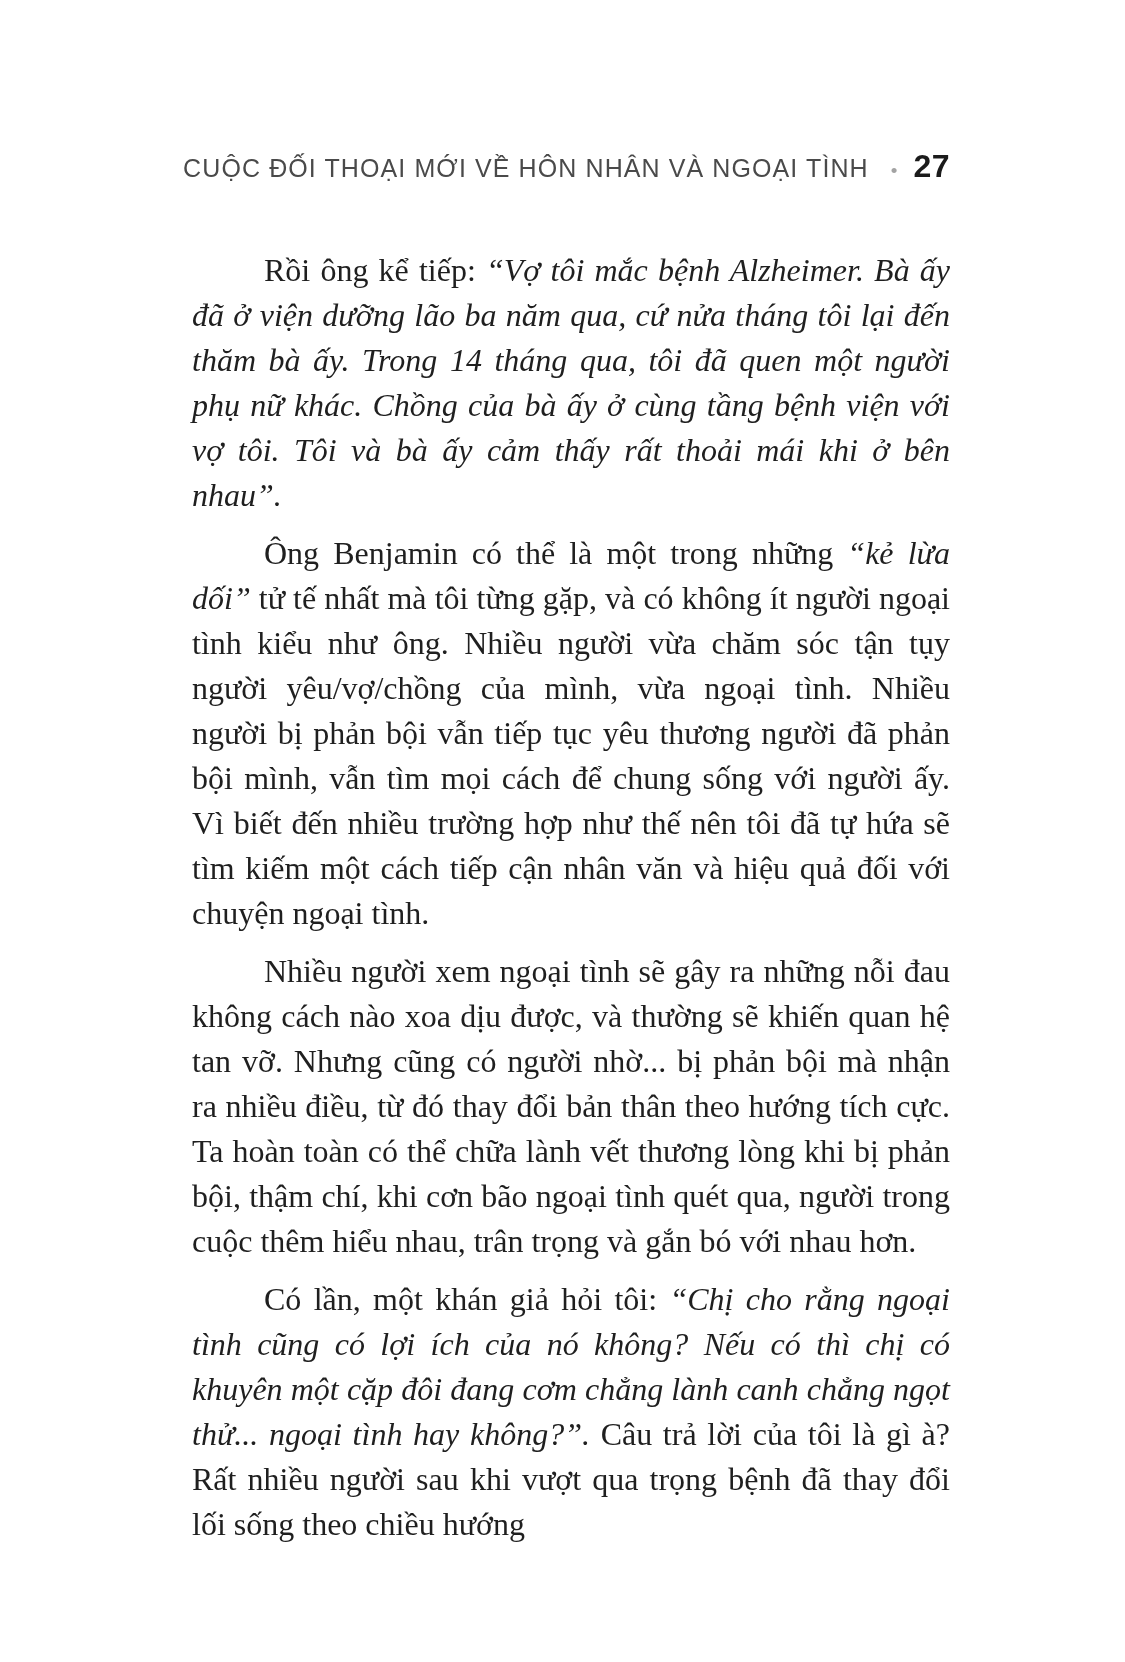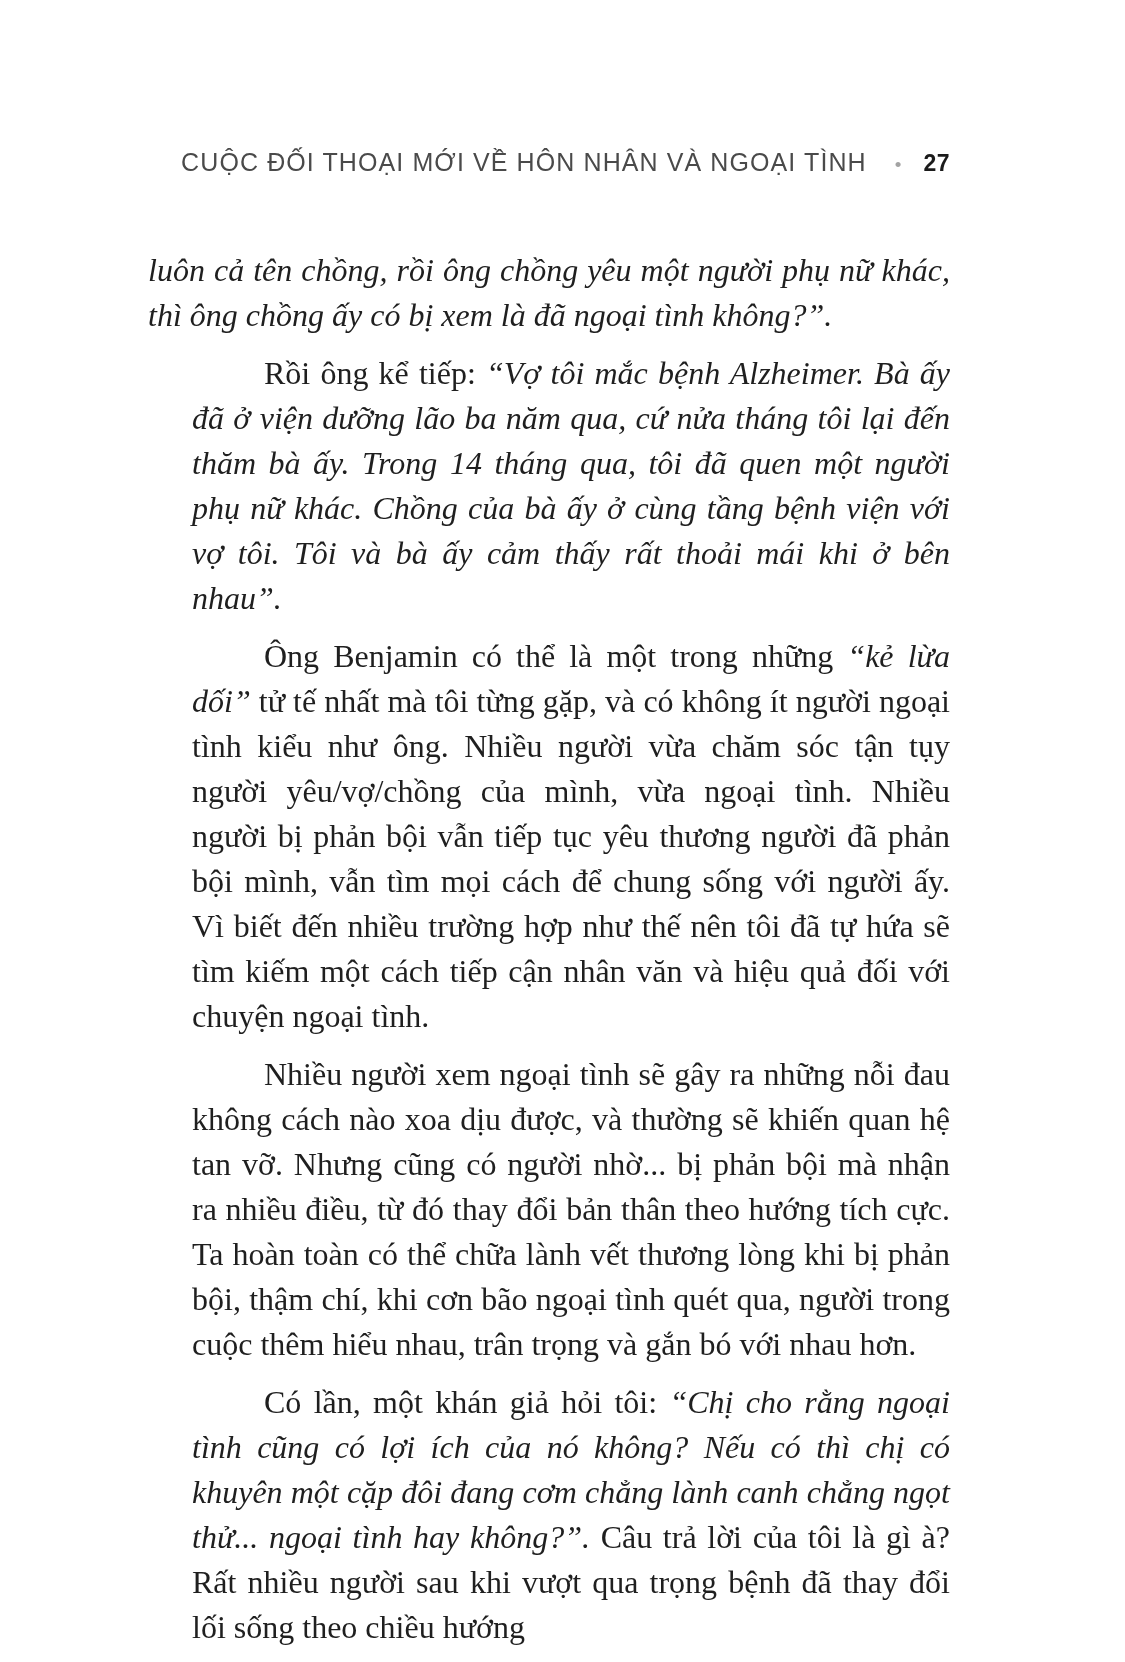--- a/index.html
+++ b/index.html
@@ -18,35 +18,34 @@
   .running-head {
     position: absolute;
     top: 148px;
     left: 148px;
     width: 802px;
     display: flex;
     justify-content: flex-end;
     align-items: baseline;
     font-family: "Liberation Sans", sans-serif;
     white-space: nowrap;
-    gap: 6px;
   }
   .running-title {
     font-size: 25px;
     font-weight: 400;
     letter-spacing: 1.1px;
     color: #4a4a4a;
   }
   .running-bullet {
     font-size: 19px;
     color: #a3a3a3;
     margin: 0 16px 0 22px;
   }
   .running-pagenum {
-    font-size: 23px;
+    font-size: 32px;
     font-weight: 700;
     color: #1b1b1b;
     letter-spacing: 0.5px;
   }
   .page-body {
     position: absolute;
     top: 248px;
     left: 148px;
     width: 802px;
     color: #1f1f1f;
@@ -76,20 +75,19 @@
 
 <div class="page">
 
   <header class="running-head">
     <span class="running-title">CUỘC ĐỐI THOẠI MỚI VỀ HÔN NHÂN VÀ NGOẠI TÌNH</span>
     <span class="running-bullet">•</span>
     <span class="running-pagenum">27</span>
   </header>
 
   <main class="page-body" id="body-container">
-      <p class="para"><span class="run italic">luôn cả tên chồng, rồi ông chồng yêu một người phụ nữ khác, thì ông chồng ấy có bị xem là đã ngoại tình không?”.</span></p>
       <p class="para indented"><span class="run regular">Rồi ông kể tiếp: </span><span class="run italic">“Vợ tôi mắc bệnh Alzheimer. Bà ấy đã ở viện dưỡng lão ba năm qua, cứ nửa tháng tôi lại đến thăm bà ấy. Trong 14 tháng qua, tôi đã quen một người phụ nữ khác. Chồng của bà ấy ở cùng tầng bệnh viện với vợ tôi. Tôi và bà ấy cảm thấy rất thoải mái khi ở bên nhau”.</span></p>
       <p class="para indented"><span class="run regular">Ông Benjamin có thể là một trong những </span><span class="run italic">“kẻ lừa dối”</span><span class="run regular"> tử tế nhất mà tôi từng gặp, và có không ít người ngoại tình kiểu như ông. Nhiều người vừa chăm sóc tận tụy người yêu/vợ/chồng của mình, vừa ngoại tình. Nhiều người bị phản bội vẫn tiếp tục yêu thương người đã phản bội mình, vẫn tìm mọi cách để chung sống với người ấy. Vì biết đến nhiều trường hợp như thế nên tôi đã tự hứa sẽ tìm kiếm một cách tiếp cận nhân văn và hiệu quả đối với chuyện ngoại tình.</span></p>
       <p class="para indented"><span class="run regular">Nhiều người xem ngoại tình sẽ gây ra những nỗi đau không cách nào xoa dịu được, và thường sẽ khiến quan hệ tan vỡ. Nhưng cũng có người nhờ... bị phản bội mà nhận ra nhiều điều, từ đó thay đổi bản thân theo hướng tích cực. Ta hoàn toàn có thể chữa lành vết thương lòng khi bị phản bội, thậm chí, khi cơn bão ngoại tình quét qua, người trong cuộc thêm hiểu nhau, trân trọng và gắn bó với nhau hơn.</span></p>
       <p class="para indented"><span class="run regular">Có lần, một khán giả hỏi tôi: </span><span class="run italic">“Chị cho rằng ngoại tình cũng có lợi ích của nó không? Nếu có thì chị có khuyên một cặp đôi đang cơm chẳng lành canh chẳng ngọt thử... ngoại tình hay không?”.</span><span class="run regular"> Câu trả lời của tôi là gì à? Rất nhiều người sau khi vượt qua trọng bệnh đã thay đổi lối sống theo chiều hướng</span></p>
     </main>
 
 </div>
 
 </body></html>

